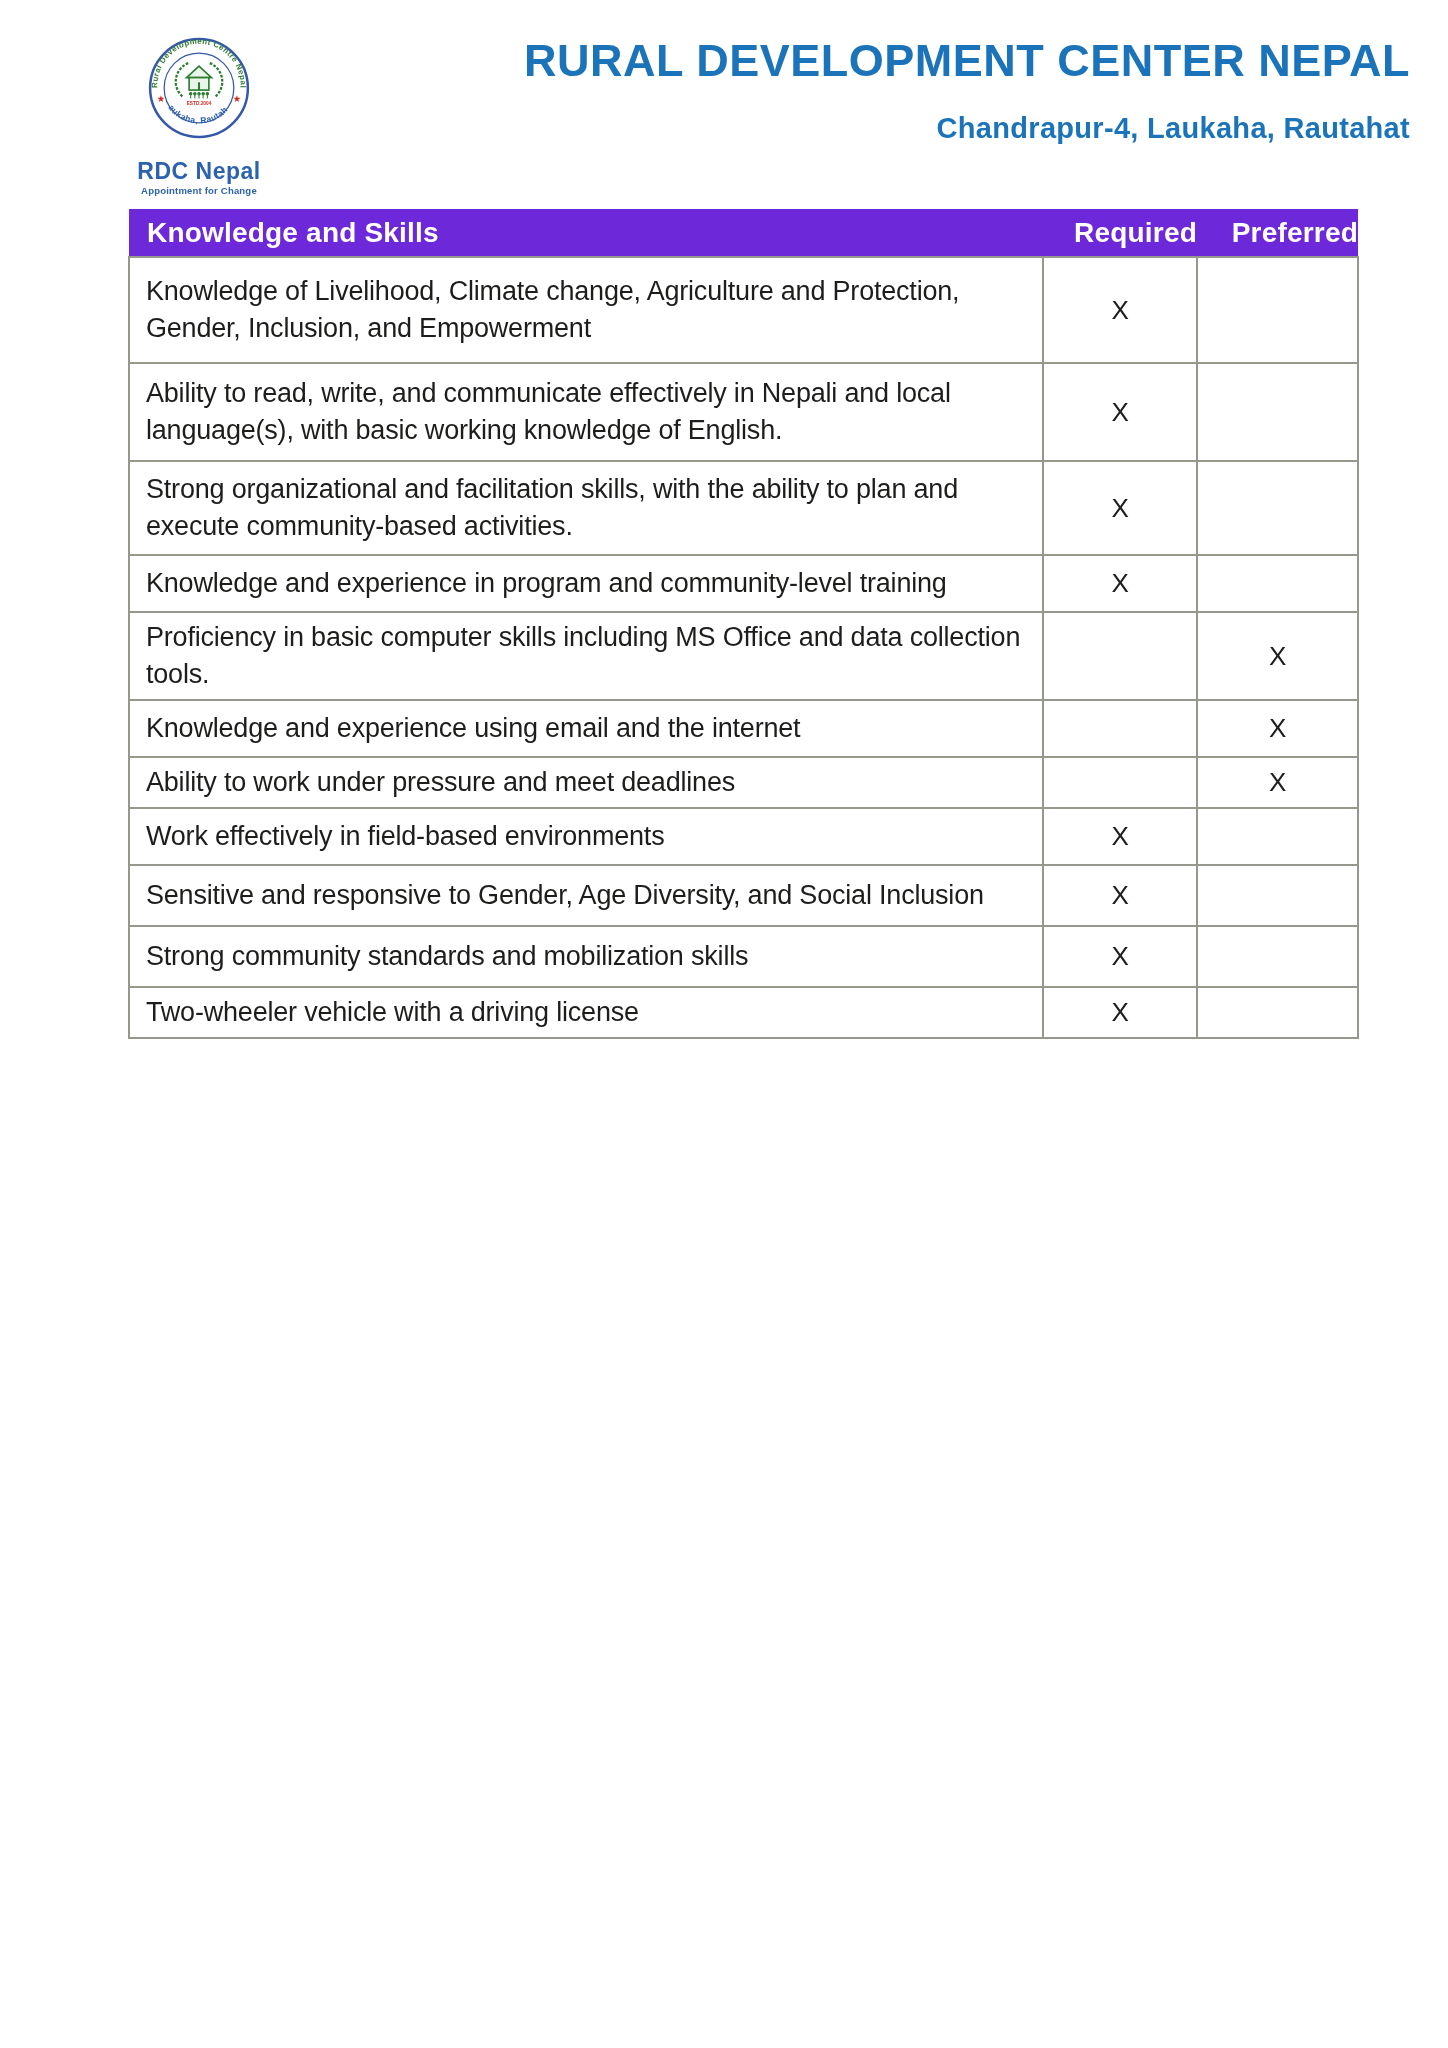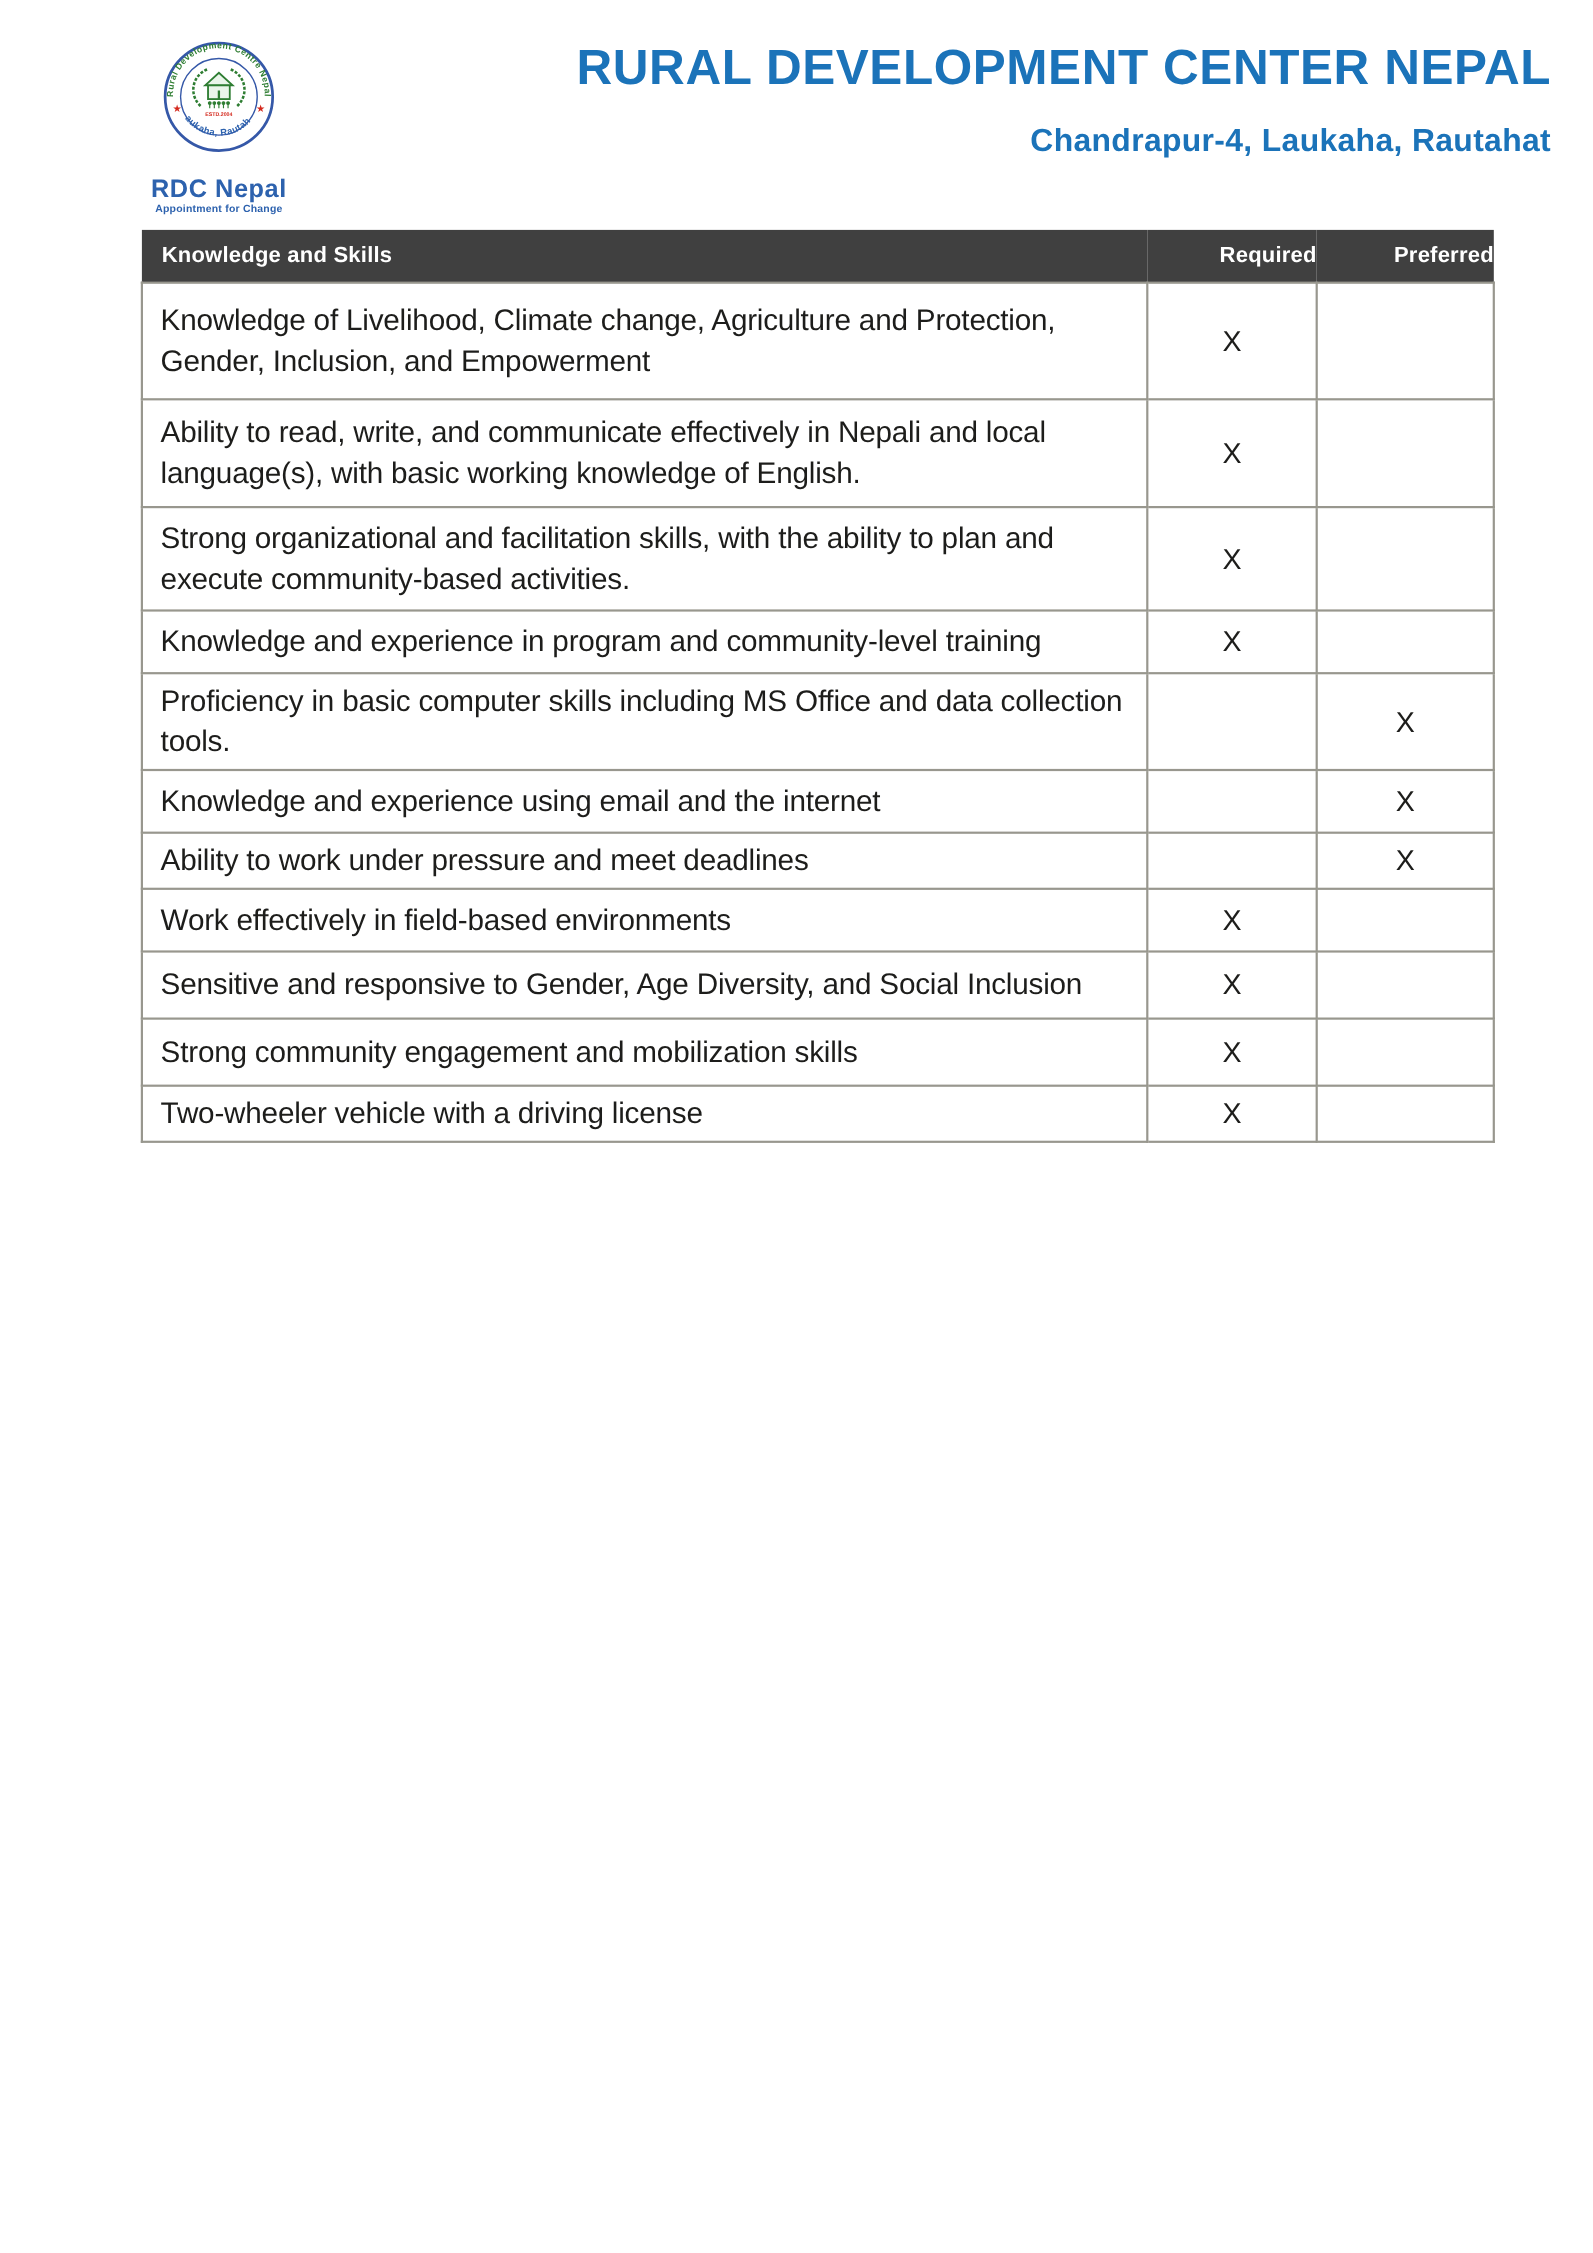--- a/index.html
+++ b/index.html
@@ -37,23 +37,23 @@
   }
   table.skills {
     position:absolute; left:128px; top:209px;
     width:1229px;
     border-collapse:collapse; table-layout:fixed;
   }
   col.c-skill { width:914px; }
   col.c-req   { width:154px; }
   col.c-pref  { width:161px; }
   thead th {
-    background:#404040; color:#ffffff;
+    background:#6d28d9; color:#ffffff;
     height:48px; border:none;
-    font-size:20px; font-weight:bold; letter-spacing:.2px;
+    font-size:28px; font-weight:bold; letter-spacing:.2px;
     vertical-align:middle;
   }
   thead th.h-skill { text-align:left; padding-left:18px; }
   thead th.h-mark  { text-align:right; }
   tbody td {
     border:2px solid #98978e;
     background:#ffffff;
     font-size:27px; line-height:37px;
     padding:6px 18px 6px 16px;
     vertical-align:middle;
@@ -186,21 +186,21 @@
         <td class="skill">Work effectively in field-based environments</td>
         <td class="mark">X</td>
         <td class="mark"></td>
       </tr>
       <tr>
         <td class="skill">Sensitive and responsive to Gender, Age Diversity, and Social Inclusion</td>
         <td class="mark">X</td>
         <td class="mark"></td>
       </tr>
       <tr>
-        <td class="skill">Strong community engagement and mobilization skills</td>
+        <td class="skill">Strong community standards and mobilization skills</td>
         <td class="mark">X</td>
         <td class="mark"></td>
       </tr>
       <tr>
         <td class="skill">Two-wheeler vehicle with a driving license</td>
         <td class="mark">X</td>
         <td class="mark"></td>
       </tr>
     </tbody>
 </table>

